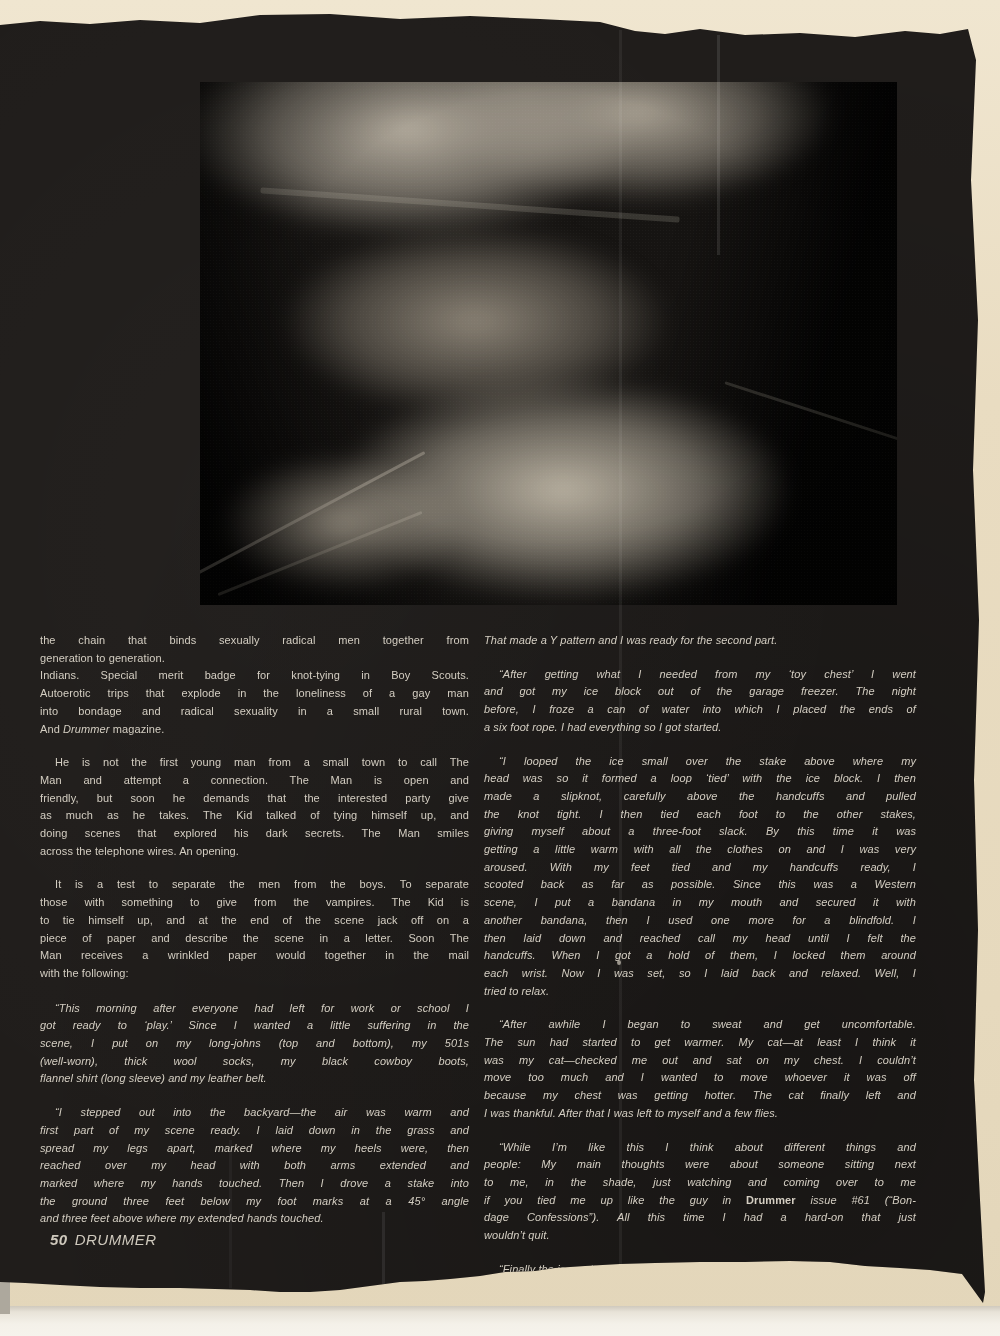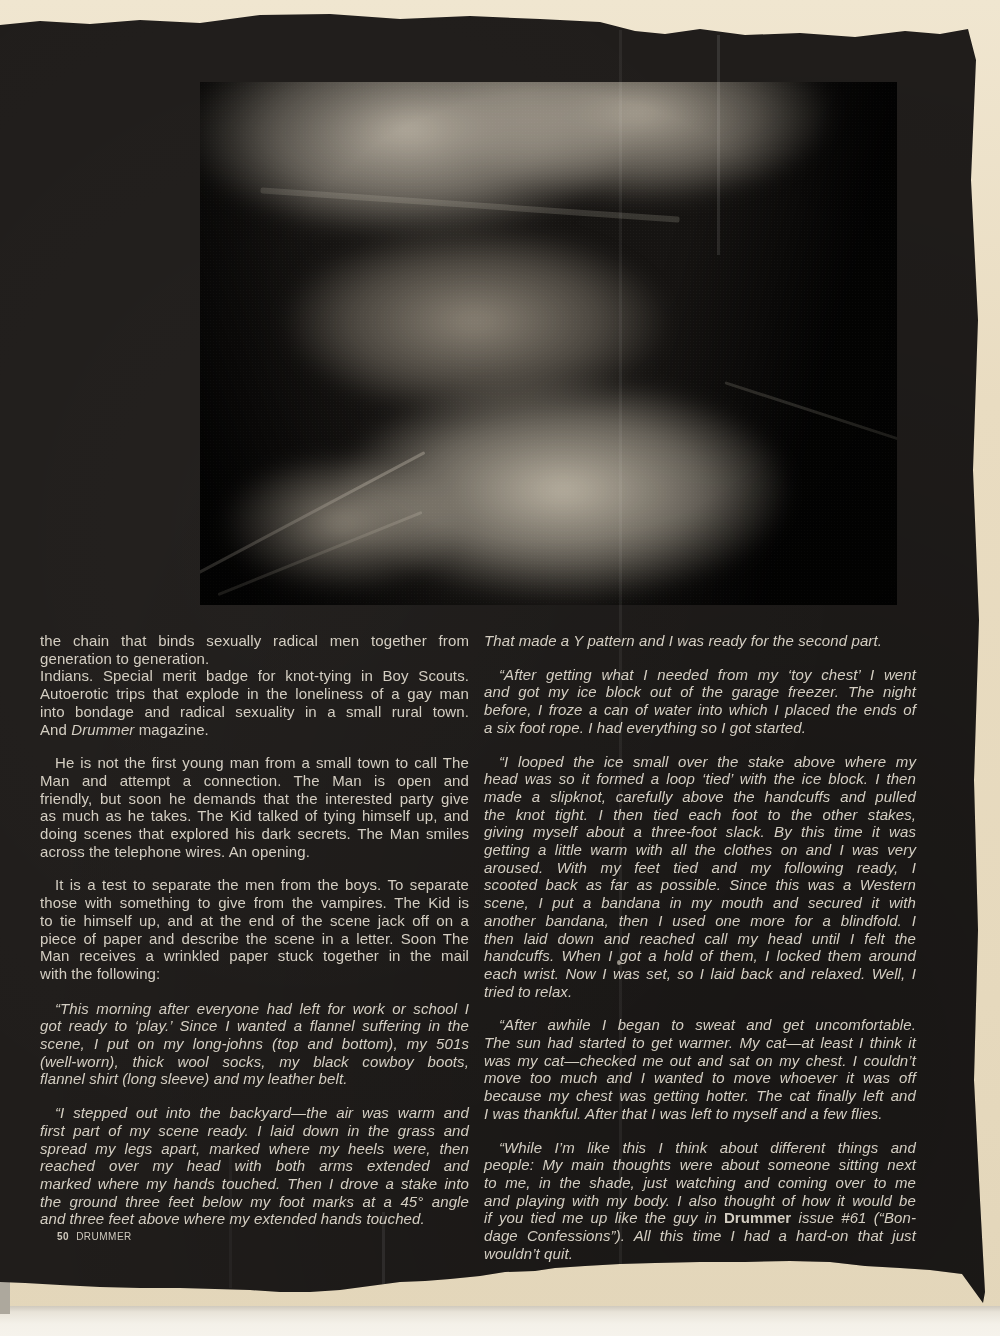--- a/index.html
+++ b/index.html
@@ -55,35 +55,35 @@
   .st-1{left:-20px;top:430px;width:260px;transform:rotate(-28deg);}
   .st-2{left:10px;top:470px;width:220px;transform:rotate(-22deg);opacity:.7;}
   .st-3{left:520px;top:330px;width:200px;transform:rotate(18deg);opacity:.5;}
   .st-4{left:60px;top:120px;width:420px;transform:rotate(4deg);opacity:.55;height:6px;}
   .photo-grain{position:absolute;inset:0;
     background-image:radial-gradient(rgba(255,255,255,0.05) 1px,transparent 1px);
     background-size:3px 3px;opacity:.55;}
   .photo-shade{position:absolute;inset:0;background:radial-gradient(ellipse at 50% 45%,transparent 55%,rgba(0,0,0,0.55) 100%);}
 
   
-  .col{position:absolute;top:632px;color:#d4cec2;font-size:15px;line-height:17.7px;
+  .col{position:absolute;top:632px;color:#d4cec2;font-size:11px;line-height:17.7px;
        letter-spacing:.1px;}
   .col-left{left:40px;width:429px;}
   .col-right{left:484px;width:432px;}
   .para{margin:0;}
   .para.gap-lg{margin-top:17px;}
   .para.gap-sm{margin-top:6px;}
   .para.italic{font-style:italic;}
   .line{text-align:justify;text-align-last:justify;white-space:normal;}
   .line.last{text-align-last:left;}
   .line.indent{text-indent:15px;margin-top:16px;}
   .para b{font-style:normal;font-weight:bold;}
 
   
-  .footer{position:absolute;left:57px;top:1231px;color:#cfc9bd;font-size:10px;letter-spacing:.5px;}
+  .footer{position:absolute;left:50px;top:1231px;color:#cfc9bd;font-size:15px;font-style:italic;letter-spacing:.5px;}
   .footer .pg{font-weight:bold;margin-right:7px;}
 
   .artifact-dot{position:absolute;width:4px;height:5px;border-radius:50%;background:#b9b3a7;opacity:.8;}
 </style>
 </head>
 <body>
 
 <div class="scan-bg"></div>
 <div class="bottom-strip"></div>
 <div class="bottom-left-sliver"></div>
@@ -117,26 +117,26 @@
         <div class="line">friendly, but soon he demands that the interested party give</div>
         <div class="line">as much as he takes. The Kid talked of tying himself up, and</div>
         <div class="line">doing scenes that explored his dark secrets. The Man smiles</div>
         <div class="line last">across the telephone wires. An opening.</div>
       </div>
       <div class="para">
         <div class="line indent">It is a test to separate the men from the boys. To separate</div>
         <div class="line">those with something to give from the vampires. The Kid is</div>
         <div class="line">to tie himself up, and at the end of the scene jack off on a</div>
         <div class="line">piece of paper and describe the scene in a letter. Soon The</div>
-        <div class="line">Man receives a wrinkled paper stuck together in the mail</div>
+        <div class="line">Man receives a wrinkled paper would together in the mail</div>
         <div class="line last">with the following:</div>
       </div>
       <div class="para italic gap-lg">
         <div class="line indent">“This morning after everyone had left for work or school I</div>
-        <div class="line">got ready to ‘play.’ Since I wanted a flannel suffering in the</div>
+        <div class="line">got ready to ‘play.’ Since I wanted a little suffering in the</div>
         <div class="line">scene, I put on my long-johns (top and bottom), my 501s</div>
         <div class="line">(well-worn), thick wool socks, my black cowboy boots,</div>
         <div class="line last">flannel shirt (long sleeve) and my leather belt.</div>
       </div>
       <div class="para italic gap-sm">
         <div class="line indent">“I stepped out into the backyard—the air was warm and</div>
         <div class="line">first part of my scene ready. I laid down in the grass and</div>
         <div class="line">spread my legs apart, marked where my heels were, then</div>
         <div class="line">reached over my head with both arms extended and</div>
         <div class="line">marked where my hands touched. Then I drove a stake into</div>
@@ -154,42 +154,41 @@
         <div class="line">before, I froze a can of water into which I placed the ends of</div>
         <div class="line last">a six foot rope. I had everything so I got started.</div>
       </div>
       <div class="para italic">
         <div class="line indent">“I looped the ice small over the stake above where my</div>
         <div class="line">head was so it formed a loop ‘tied’ with the ice block. I then</div>
         <div class="line">made a slipknot, carefully above the handcuffs and pulled</div>
         <div class="line">the knot tight. I then tied each foot to the other stakes,</div>
         <div class="line">giving myself about a three-foot slack. By this time it was</div>
         <div class="line">getting a little warm with all the clothes on and I was very</div>
-        <div class="line">aroused. With my feet tied and my following ready, I</div>
+        <div class="line">aroused. With my feet tied and my handcuffs ready, I</div>
         <div class="line">scooted back as far as possible. Since this was a Western</div>
         <div class="line">scene, I put a bandana in my mouth and secured it with</div>
         <div class="line">another bandana, then I used one more for a blindfold. I</div>
         <div class="line">then laid down and reached call my head until I felt the</div>
         <div class="line">handcuffs. When I got a hold of them, I locked them around</div>
         <div class="line">each wrist. Now I was set, so I laid back and relaxed. Well, I</div>
         <div class="line last">tried to relax.</div>
       </div>
       <div class="para italic">
         <div class="line indent">“After awhile I began to sweat and get uncomfortable.</div>
         <div class="line">The sun had started to get warmer. My cat—at least I think it</div>
         <div class="line">was my cat—checked me out and sat on my chest. I couldn’t</div>
         <div class="line">move too much and I wanted to move whoever it was off</div>
         <div class="line">because my chest was getting hotter. The cat finally left and</div>
         <div class="line last">I was thankful. After that I was left to myself and a few flies.</div>
       </div>
       <div class="para italic">
         <div class="line indent">“While I’m like this I think about different things and</div>
         <div class="line">people: My main thoughts were about someone sitting next</div>
         <div class="line">to me, in the shade, just watching and coming over to me</div>
-        <div class="line">and playing with my body. I also thought of how it would be</div>
         <div class="line">if you tied me up like the guy in <b>Drummer</b> issue #61 (“Bon-</div>
         <div class="line">dage Confessions”). All this time I had a hard-on that just</div>
         <div class="line last">wouldn’t quit.</div>
       </div>
       <div class="para italic">
         <div class="line last indent">“Finally the ice melted, I unlocked the cuffs after I took</div>
       </div>
     </div>
 
   <div class="footer">

